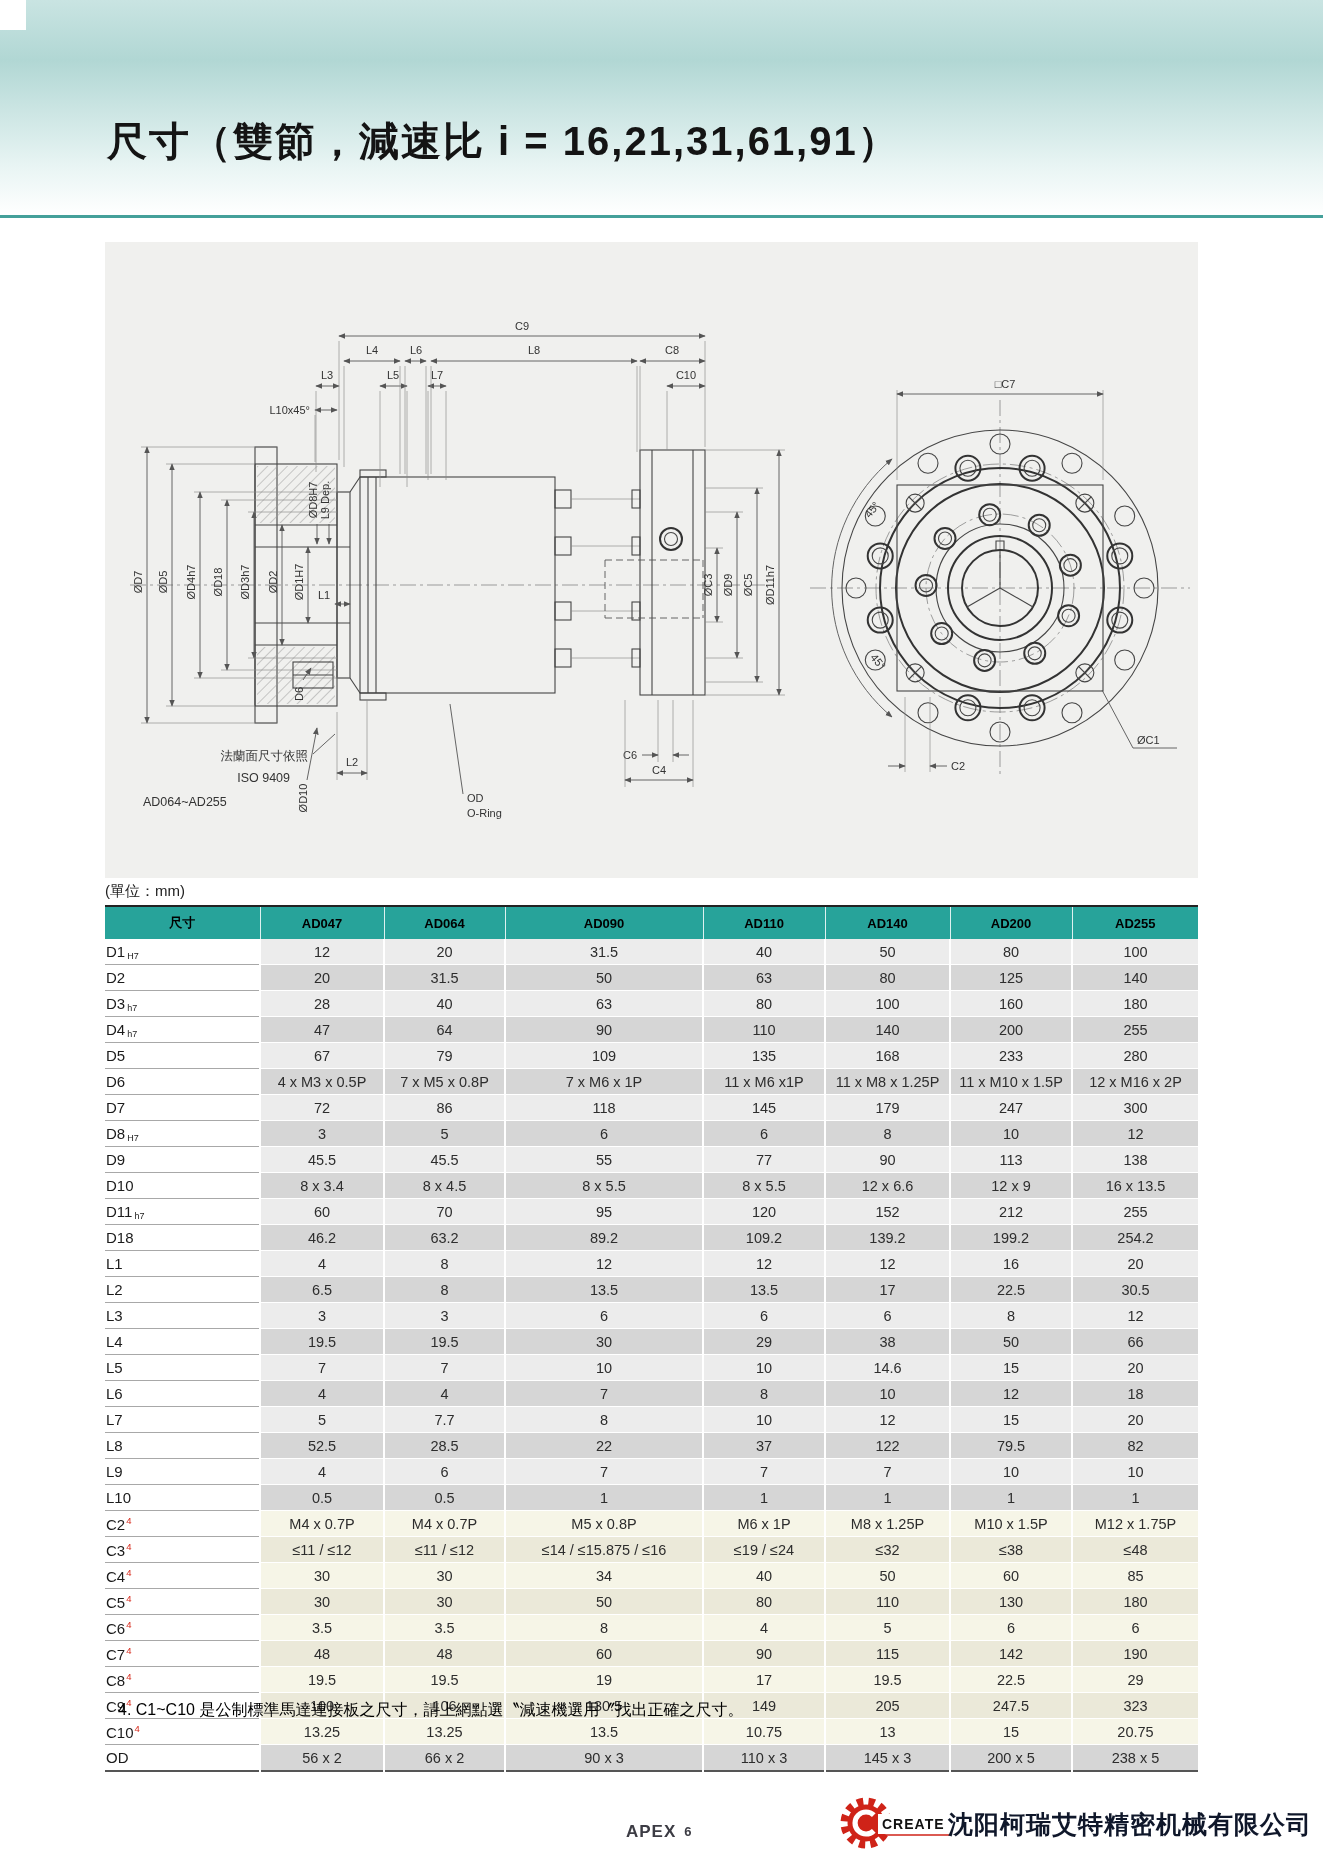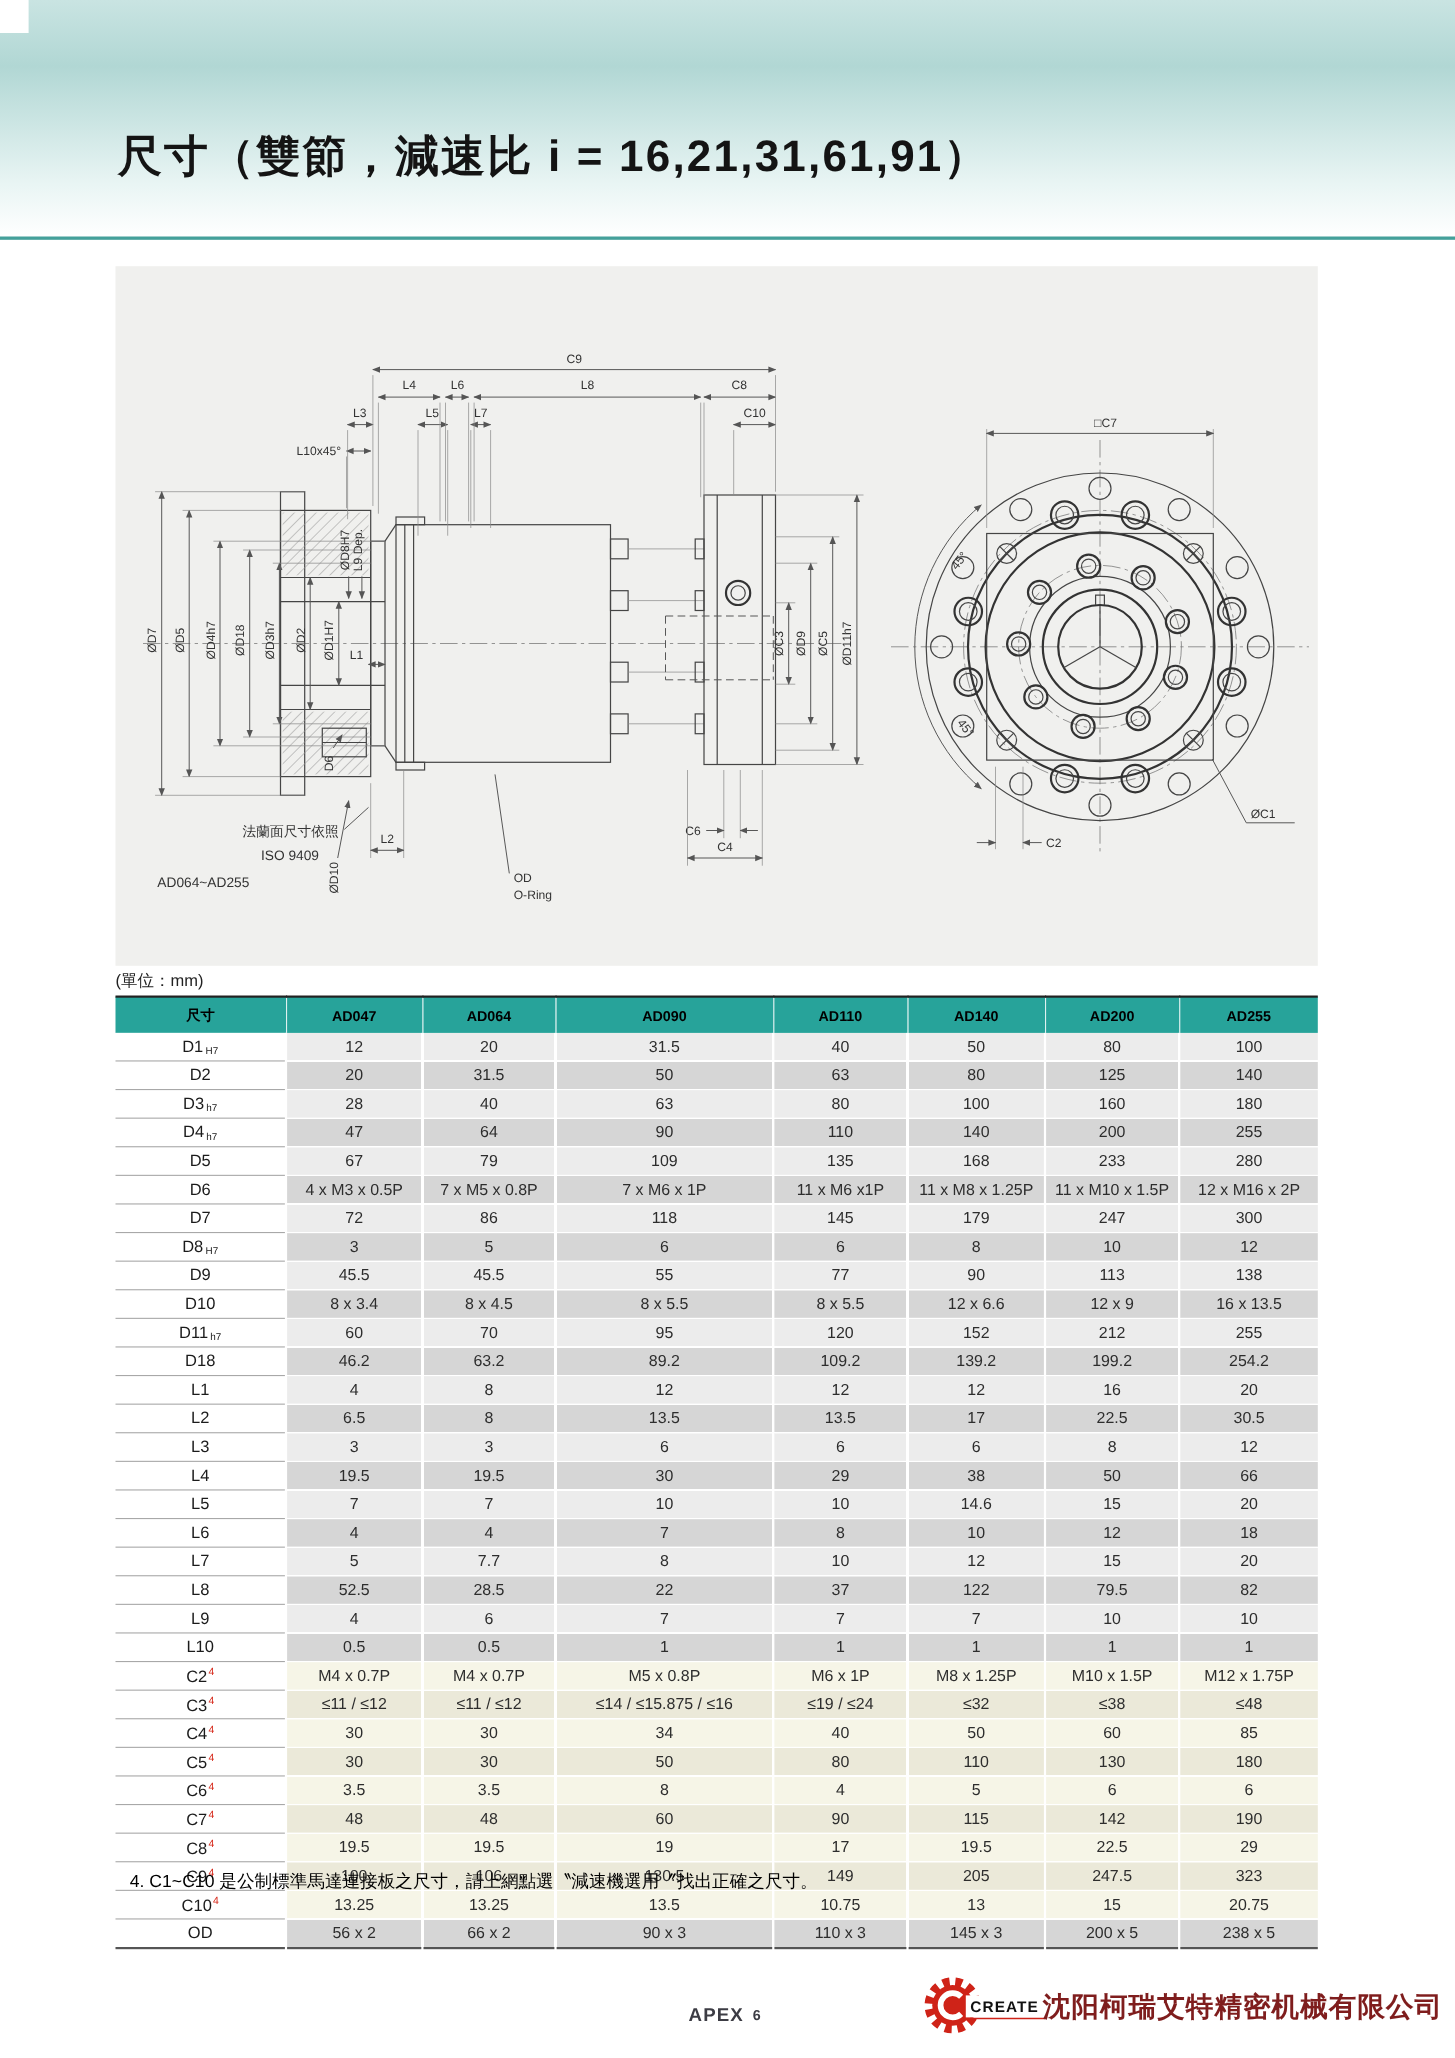--- a/index.html
+++ b/index.html
@@ -13,33 +13,33 @@
          color:#141414;letter-spacing:2px;white-space:nowrap}
   .panel{position:absolute;left:105px;top:242px;width:1093px;height:636px;background:#f0f0ee}
   .unit{position:absolute;left:105px;top:882px;width:1093px;text-align:left;
         font-size:15px;color:#222}
   table.spec{position:absolute;left:105px;top:905px;width:1093px;border-collapse:collapse;
              table-layout:fixed;border-top:2px solid #222;border-bottom:2px solid #555}
   table.spec th{background:#27a39a;color:#000000;font-size:13px;font-weight:bold;height:30px;
                 border-left:1px solid rgba(255,255,255,.85);white-space:nowrap}
   table.spec th:first-child{border-left:none}
   td.lbl-cell{background:#fff;border-bottom:1px solid #a8a8a8;font-size:15px;color:#1b1b1b;
-              text-align:center;height:23px;white-space:nowrap}
+              text-align:left;height:23px;white-space:nowrap}
   td.val{text-align:center;font-size:14.5px;color:#2d2d2d;border-left:2px solid #fff;
          border-bottom:1px solid #fff;height:23px;white-space:nowrap;overflow:hidden}
   .g-light{background:#ececec}.g-dark{background:#d6d6d6}
   .c-light{background:#f6f5e7}.c-dark{background:#ebe9d9}
   .sub{font-size:9px;margin-left:2px;vertical-align:-2px}
   .sup{font-size:9.5px;color:#d6291b;vertical-align:6px;margin-left:1px}
   .footnote{position:absolute;left:118px;top:1700px;font-size:16px;color:#000000;white-space:nowrap}
   .footer-apex{position:absolute;left:626px;top:1822px;font-weight:bold;color:#3c3c44;
                font-size:17px;letter-spacing:1px}
   .footer-apex .num{font-size:13px;margin-left:8px;vertical-align:1px}
   .logo{position:absolute;left:838px;top:1796px}
-  .company{position:absolute;left:948px;top:1808px;font-size:25px;font-weight:bold;color:#7f1d1d;
+  .company{position:absolute;left:948px;top:1808px;font-size:25px;font-weight:bold;color:#0f172a;
            letter-spacing:1px;white-space:nowrap}
   
   .ln{fill:none;stroke:#454545;stroke-width:1.1}
   .thick{fill:none;stroke:#333;stroke-width:2}
   .dim{fill:none;stroke:#555;stroke-width:.9}
   .ext{fill:none;stroke:#8a8a8a;stroke-width:.65}
   .cl{fill:none;stroke:#777;stroke-width:.7;stroke-dasharray:16 4 3 4}
   .dash{stroke-dasharray:7 4}
   .arr2{marker-start:url(#ar);marker-end:url(#ar)}
   .arrE{marker-end:url(#ar)}

